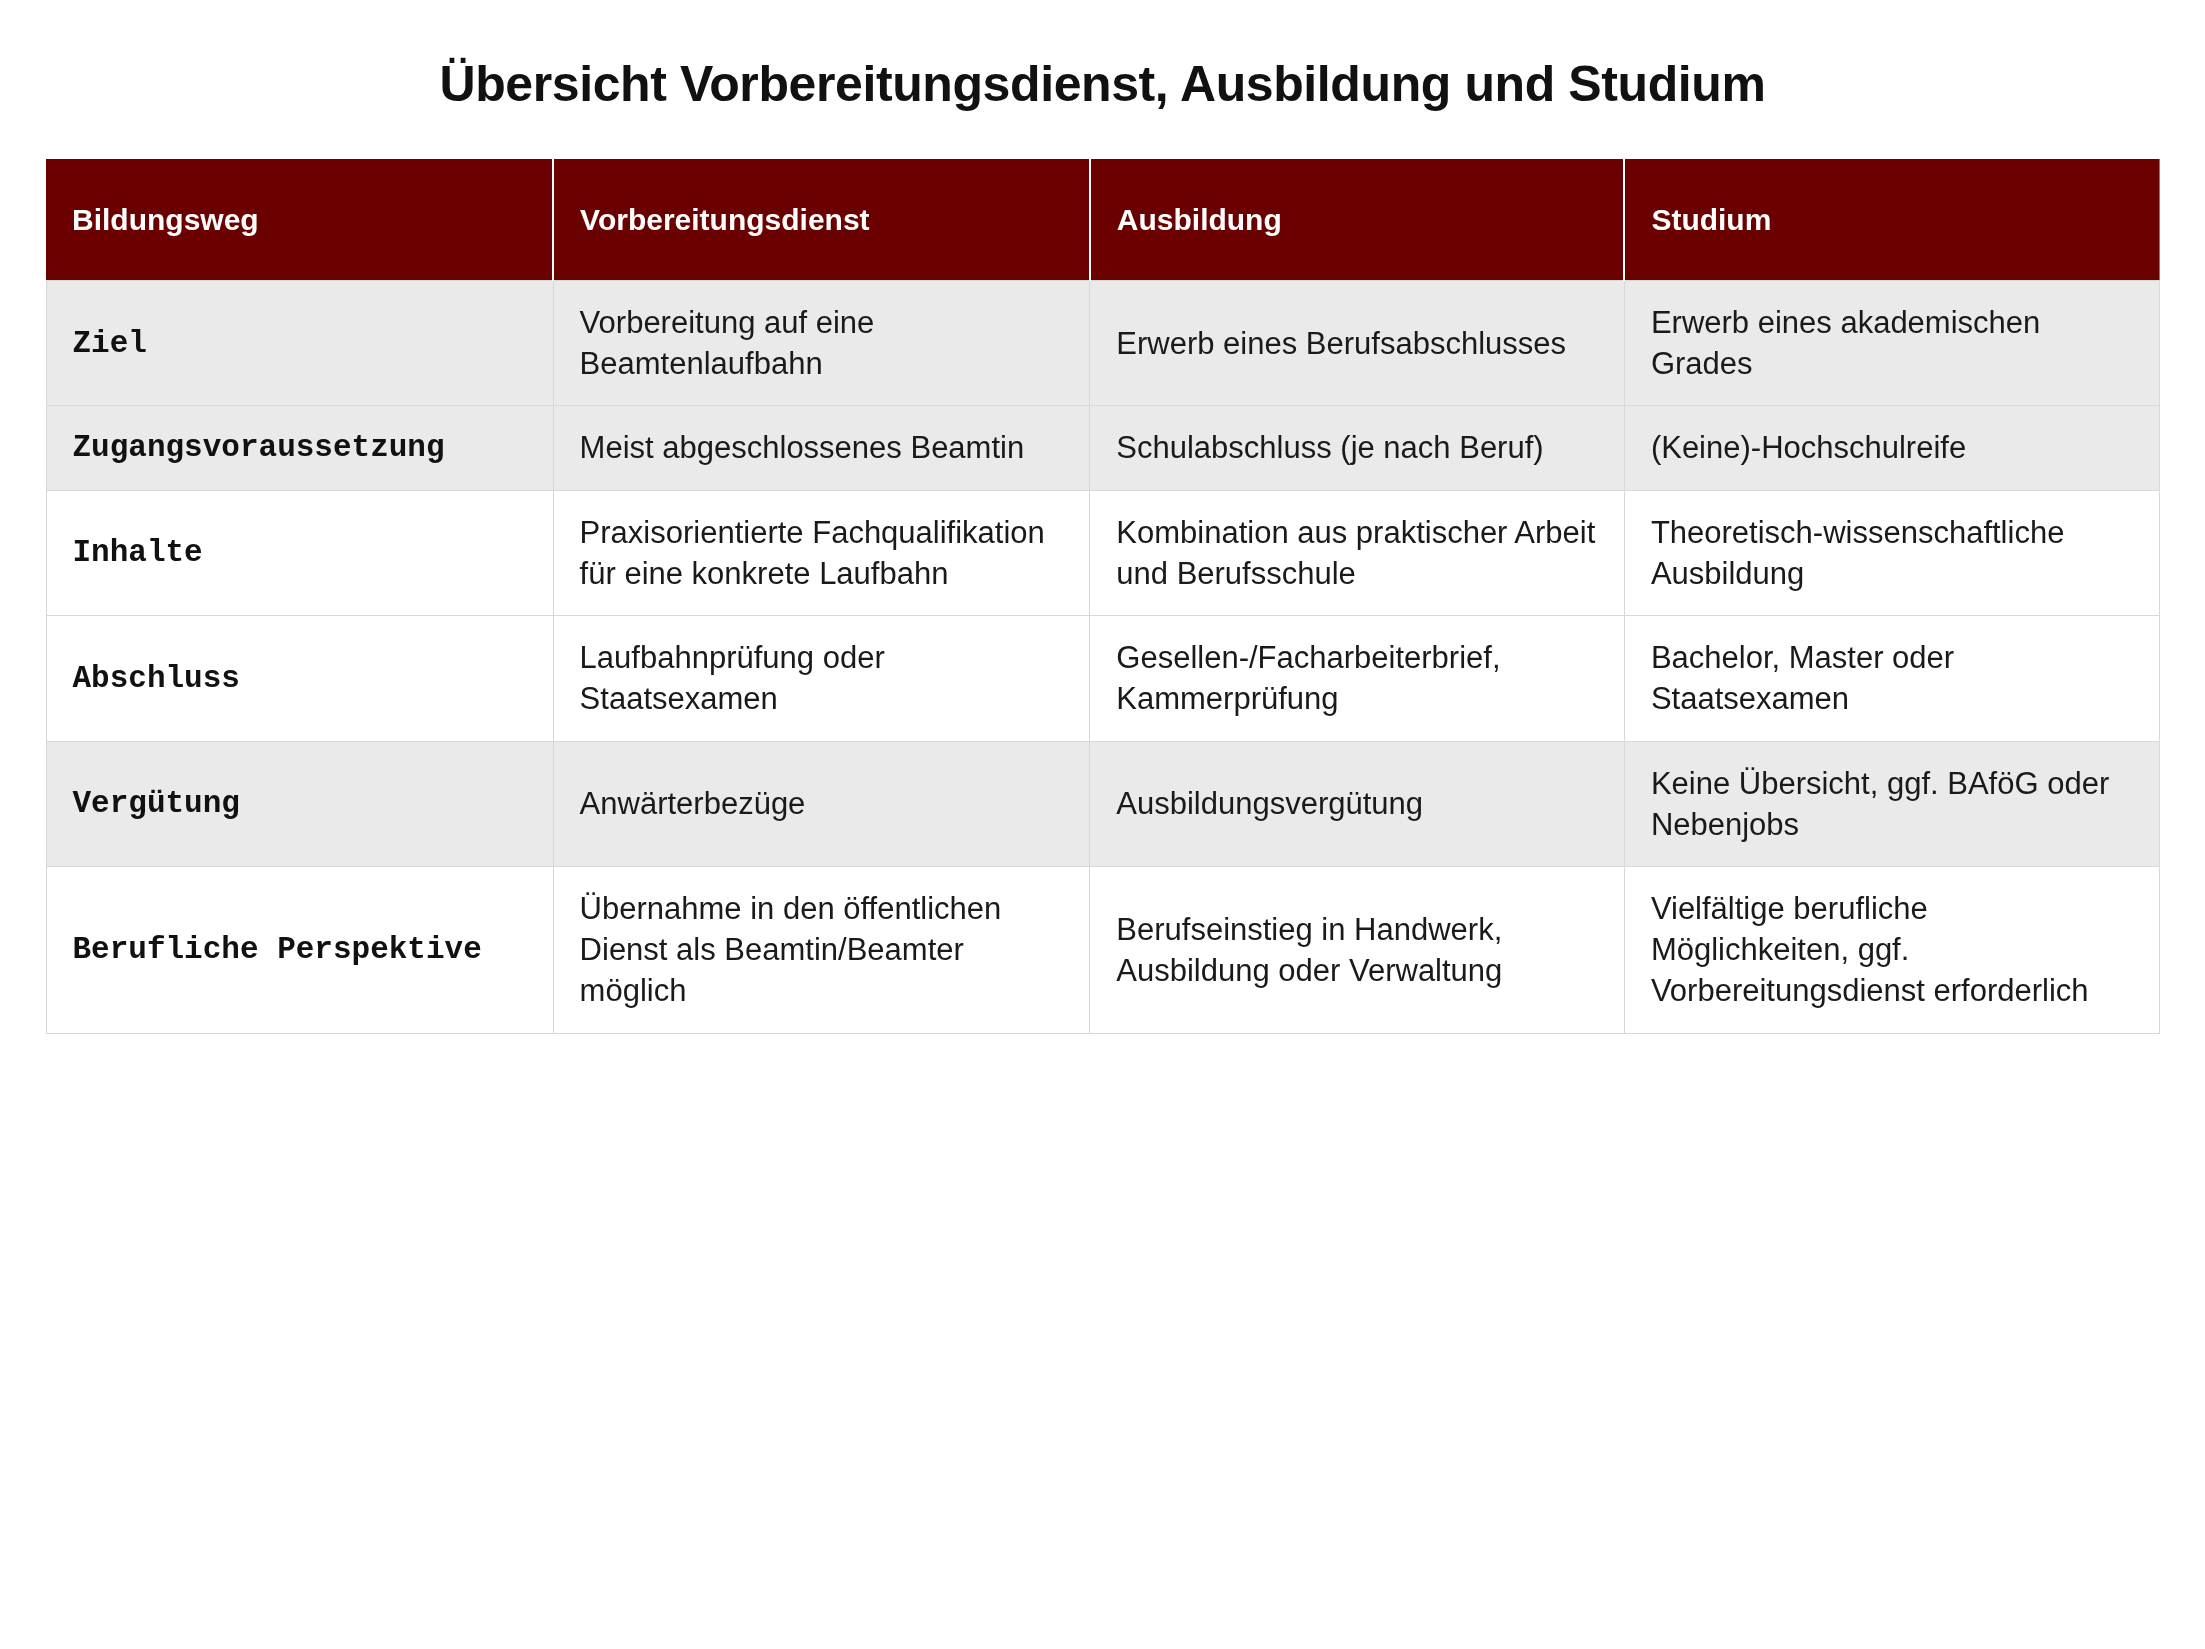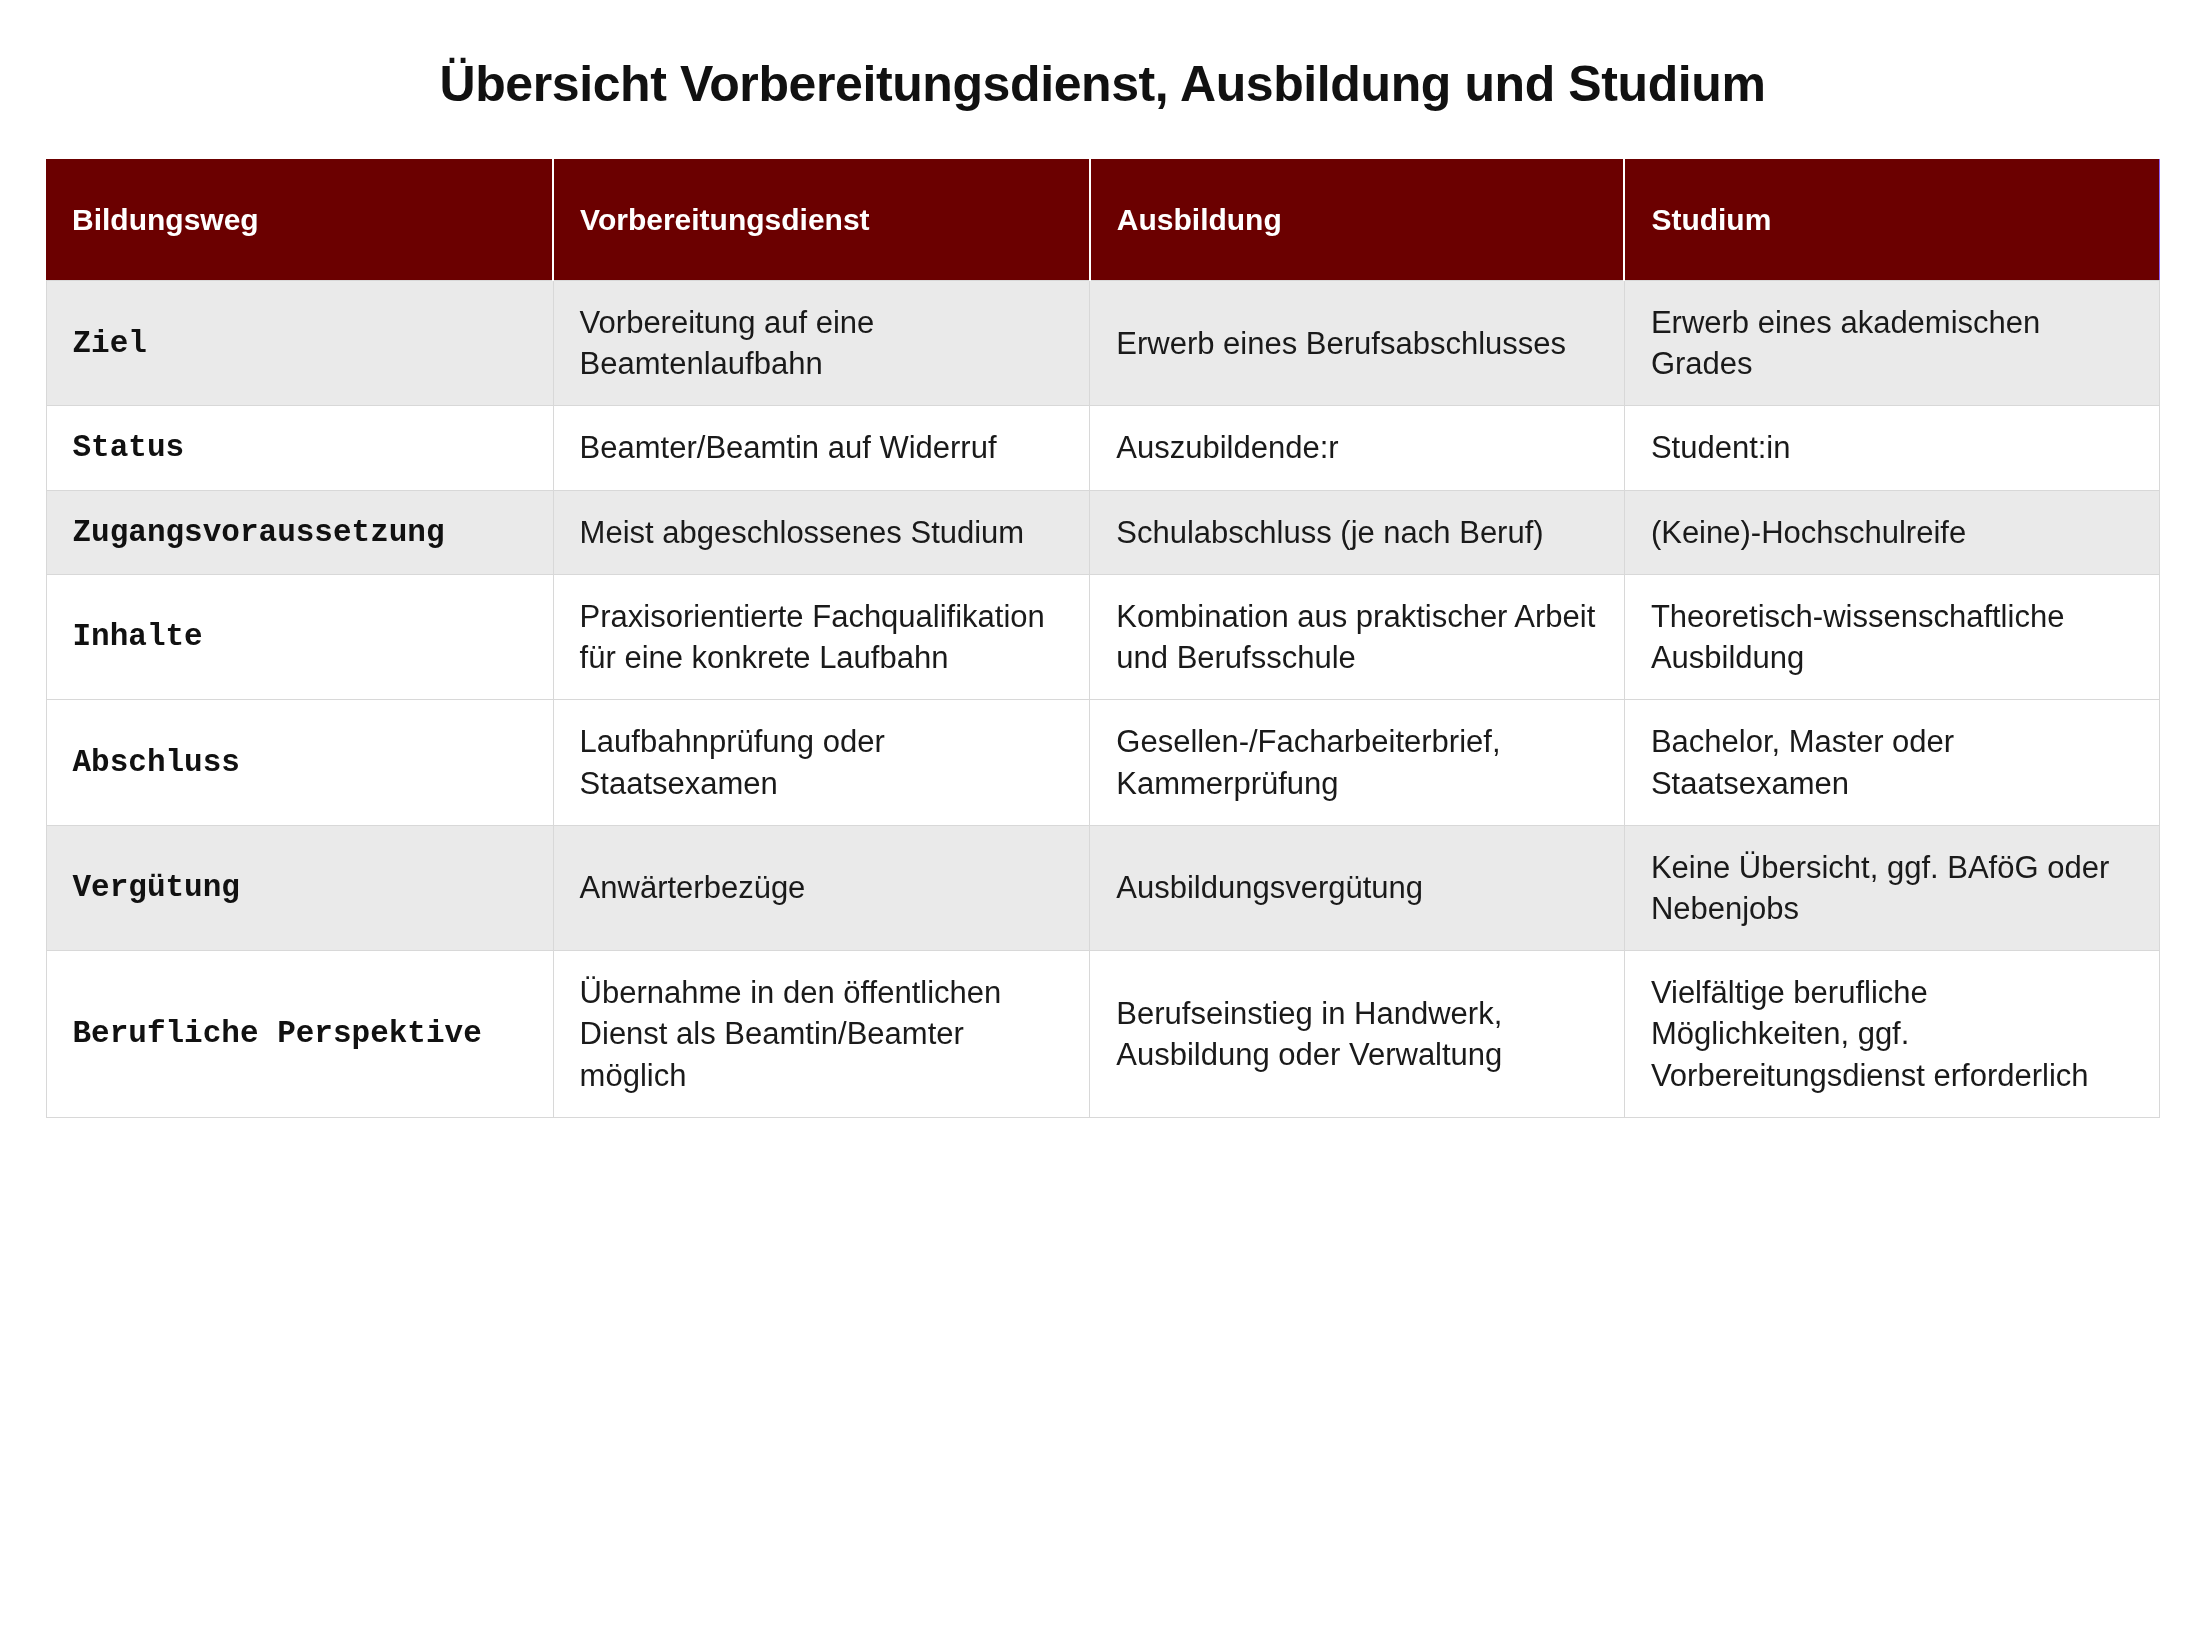--- a/index.html
+++ b/index.html
@@ -110,29 +110,23 @@
           <th class="hdr-sep">Studium</th>
         </tr>
       </thead>
       <tbody>
         <tr class="alt">
           <td class="rowhead">Ziel</td>
           <td>Vorbereitung auf eine Beamtenlaufbahn</td>
           <td>Erwerb eines Berufsabschlusses</td>
           <td>Erwerb eines akademischen Grades</td>
         </tr>
-        <tr>
-          <td class="rowhead">Status</td>
-          <td>Beamter/Beamtin auf Widerruf</td>
-          <td>Auszubildende:r</td>
-          <td>Student:in</td>
-        </tr>
         <tr class="alt">
           <td class="rowhead">Zugangsvoraussetzung</td>
-          <td>Meist abgeschlossenes Studium</td>
+          <td>Meist abgeschlossenes Beamtin</td>
           <td>Schulabschluss (je nach Beruf)</td>
           <td>(Keine)-Hochschulreife</td>
         </tr>
         <tr>
           <td class="rowhead">Inhalte</td>
           <td>Praxisorientierte Fachqualifikation für eine konkrete Laufbahn</td>
           <td>Kombination aus praktischer Arbeit und Berufsschule</td>
           <td>Theoretisch-wissenschaftliche Ausbildung</td>
         </tr>
         <tr>

